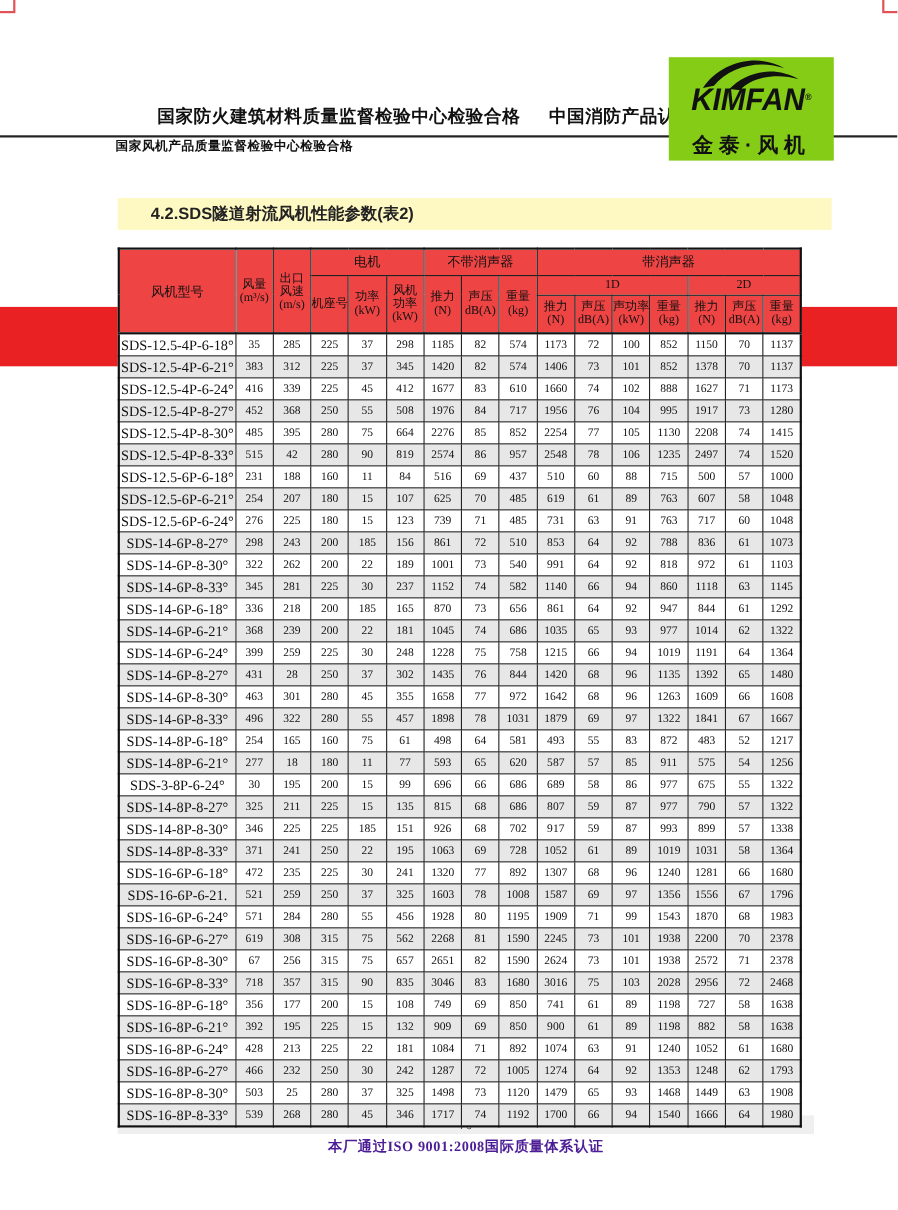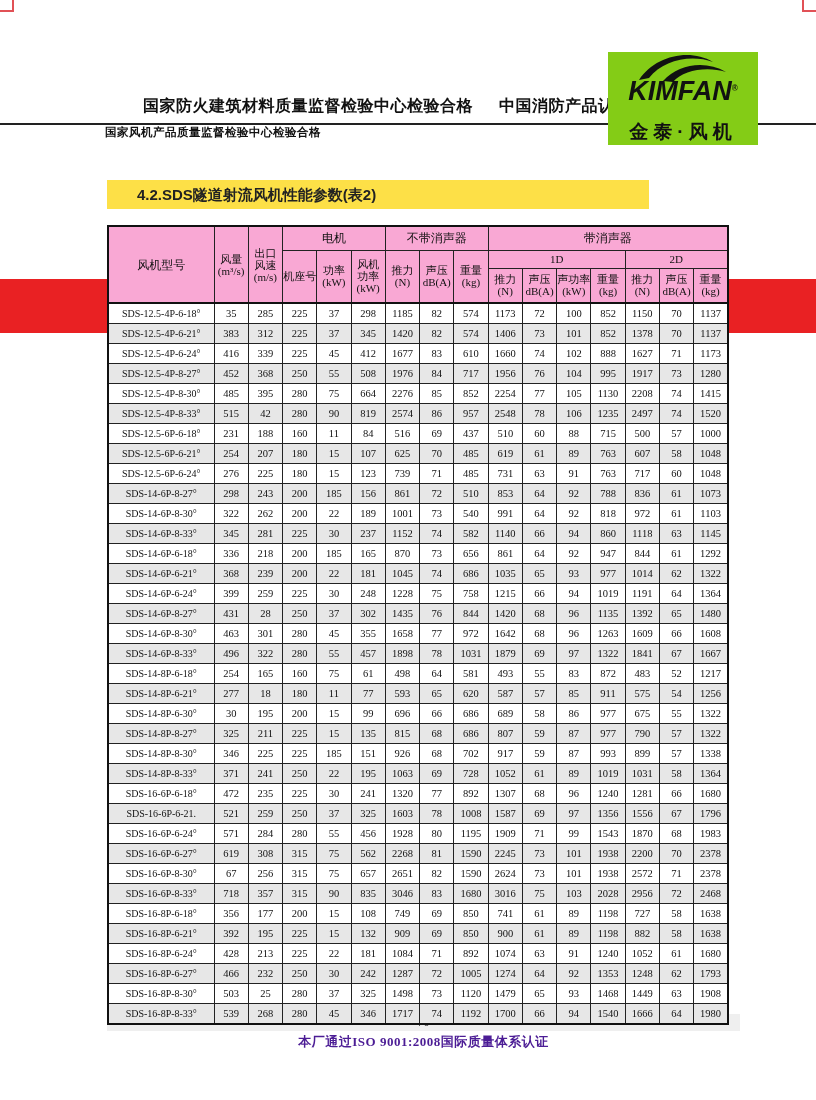--- a/index.html
+++ b/index.html
@@ -14,41 +14,41 @@
   .cert1{position:absolute;left:105px;top:96px;font-size:16px;font-weight:bold;letter-spacing:.5px;margin-left:38px;}
   .cert1 .gap{display:inline-block;width:26px;}
   .cert2{position:absolute;left:105px;top:125px;font-size:11.5px;font-weight:bold;letter-spacing:.5px;}
   .hrule{position:absolute;left:0;top:123px;width:816px;height:2px;background:#222;}
   .logo{position:absolute;left:608px;top:52px;width:150px;text-align:center;background:#84cc16;padding-bottom:2px;z-index:3;}
   .logo .arcs{display:block;margin:0 auto -4px auto;}
   .logo .brand{font-size:27px;font-weight:bold;font-style:italic;letter-spacing:0px;line-height:26px;display:inline-block;transform:scaleY(1.05);}
   .logo .reg{font-size:8px;vertical-align:top;position:relative;top:-2px;}
   .logo .cn{font-size:19px;font-weight:bold;letter-spacing:5px;line-height:22px;display:block;margin-top:17px;}
   
-  .section-bar{position:absolute;left:107px;top:180px;width:542px;height:29px;background:#fde047;}
+  .section-bar{position:absolute;left:107px;top:180px;width:649px;height:29px;background:#fef9c3;}
   .section-bar span{display:block;padding-left:30px;line-height:29px;font-size:15px;font-weight:bold;color:#222;}
   
   .red-stripe{position:absolute;left:0;top:279px;width:816px;height:54px;background:#e92123;z-index:1;}
   
   table.perf{position:absolute;left:107px;top:225px;width:622px;z-index:2;
      border-collapse:collapse;table-layout:fixed;background:#fff;
      font-family:"Liberation Serif",serif;}
   table.perf th,table.perf td{border:1px solid #222;text-align:center;vertical-align:middle;
      overflow:hidden;padding:0;}
   table.perf{border:2px solid #111;}
-  table.perf thead th{background:#f9a8d4;font-size:11px;font-weight:normal;
+  table.perf thead th{background:#ef4444;font-size:11px;font-weight:normal;
      white-space:pre-line;line-height:12px;color:#111;}
   table.perf thead th.grp{font-size:12px;}
   table.perf thead tr.r1{height:24px;}
   table.perf thead tr.r2{height:18px;}
   table.perf thead tr.r3{height:35px;}
   table.perf thead{border-bottom:2px solid #111;}
   table.perf tbody td{font-size:10.5px;height:19px;line-height:19px;white-space:nowrap;}
   table.perf tbody tr:nth-child(even) td{background:#e7e7e7;}
-  table.perf tbody td.model{font-size:10px;letter-spacing:0;}
+  table.perf tbody td.model{font-size:13px;letter-spacing:0;}
   
   .footer-band{position:absolute;left:107px;top:1014px;width:633px;height:17px;background:#efefef;
      text-align:center;font-family:"Liberation Serif",serif;font-size:12px;line-height:17px;color:#222;}
   .footer-cert{position:absolute;left:107px;top:1033px;width:633px;text-align:center;
      font-family:"Liberation Serif",serif;font-size:13px;font-weight:600;letter-spacing:.5px;color:#4c1d95;}
 </style>
 </head>
 <body>
 
 <div class="page">
@@ -497,21 +497,21 @@
           <td>620</td>
           <td>587</td>
           <td>57</td>
           <td>85</td>
           <td>911</td>
           <td>575</td>
           <td>54</td>
           <td>1256</td>
         </tr>
         <tr>
-          <td class="model">SDS-14-8P-6-30°</td>
+          <td class="model">SDS-3-8P-6-24°</td>
           <td>30</td>
           <td>195</td>
           <td>200</td>
           <td>15</td>
           <td>99</td>
           <td>696</td>
           <td>66</td>
           <td>686</td>
           <td>689</td>
           <td>58</td>

